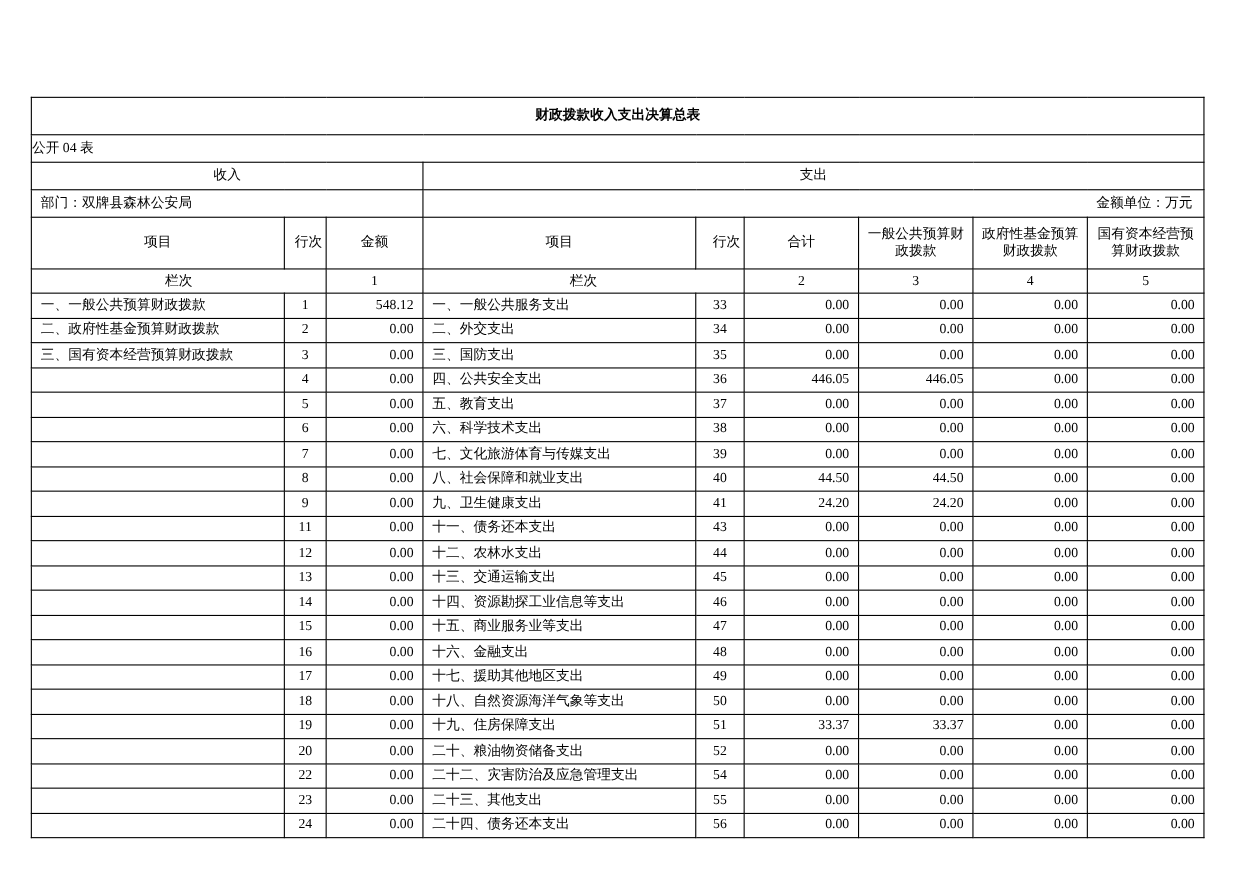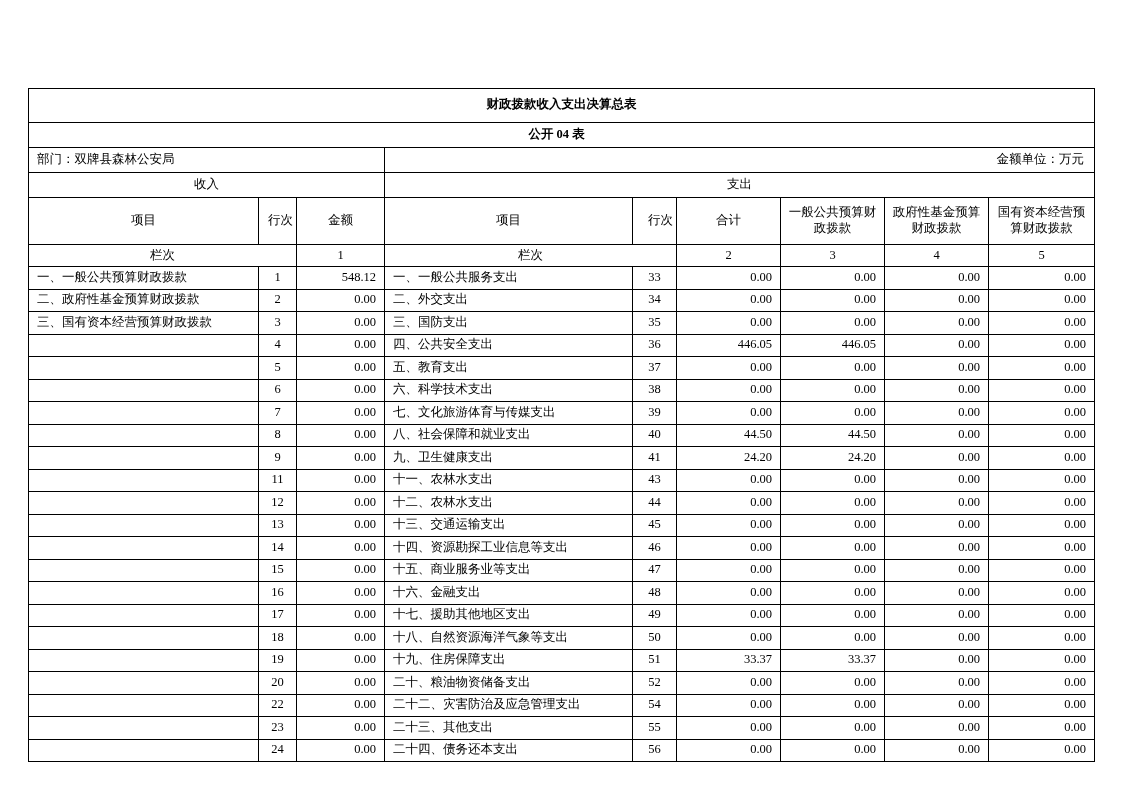--- a/index.html
+++ b/index.html
@@ -39,22 +39,22 @@
     line-height: 1.25;
   }
   .title-cell {
     text-align: center;
     font-weight: bold;
     font-size: 14.5px;
     height: 26px;
     padding: 3px 0 4px 0 !important;
   }
   .pub-cell {
-    text-align: center;
-    font-weight: bold;
+    text-align: left;
+    font-weight: normal;
     font-size: 14px;
     height: 24px;
     padding-right: 10px !important;
   }
   .dept-cell {
     text-align: left;
     font-size: 13px;
     height: 24px;
     padding-left: 8px !important;
   }
@@ -123,26 +123,26 @@
         <col style="width:106px">
       </colgroup>
       <tbody>
         <tr>
           <td class="title-cell" colspan="9">财政拨款收入支出决算总表</td>
         </tr>
         <tr>
           <td class="pub-cell" colspan="9">公开 04 表</td>
         </tr>
         <tr>
+          <td class="group-head" colspan="3">收入</td>
+          <td class="group-head" colspan="6">支出</td>
+        </tr>
+        <tr>
           <td class="dept-cell" colspan="3">部门：双牌县森林公安局</td>
           <td class="unit-cell" colspan="6">金额单位：万元</td>
-        </tr>
-        <tr>
-          <td class="group-head" colspan="3">收入</td>
-          <td class="group-head" colspan="6">支出</td>
         </tr>
         <tr>
           <td class="col-head">项目</td>
           <td class="col-head narrow">行次</td>
           <td class="col-head">金额</td>
           <td class="col-head">项目</td>
           <td class="col-head narrow">行次</td>
           <td class="col-head">合计</td>
           <td class="col-head">一般公共预算财政拨款</td>
           <td class="col-head">政府性基金预算财政拨款</td>
@@ -255,21 +255,21 @@
             <td class="num-cell">41</td>
             <td class="amt-cell">24.20</td>
             <td class="amt-cell">24.20</td>
             <td class="amt-cell">0.00</td>
             <td class="amt-cell">0.00</td>
           </tr>
           <tr>
             <td class="item-cell"></td>
             <td class="num-cell">11</td>
             <td class="amt-cell">0.00</td>
-            <td class="item-cell">十一、农林水支出</td>
+            <td class="item-cell">十一、债务还本支出</td>
             <td class="num-cell">43</td>
             <td class="amt-cell">0.00</td>
             <td class="amt-cell">0.00</td>
             <td class="amt-cell">0.00</td>
             <td class="amt-cell">0.00</td>
           </tr>
           <tr>
             <td class="item-cell"></td>
             <td class="num-cell">12</td>
             <td class="amt-cell">0.00</td>

